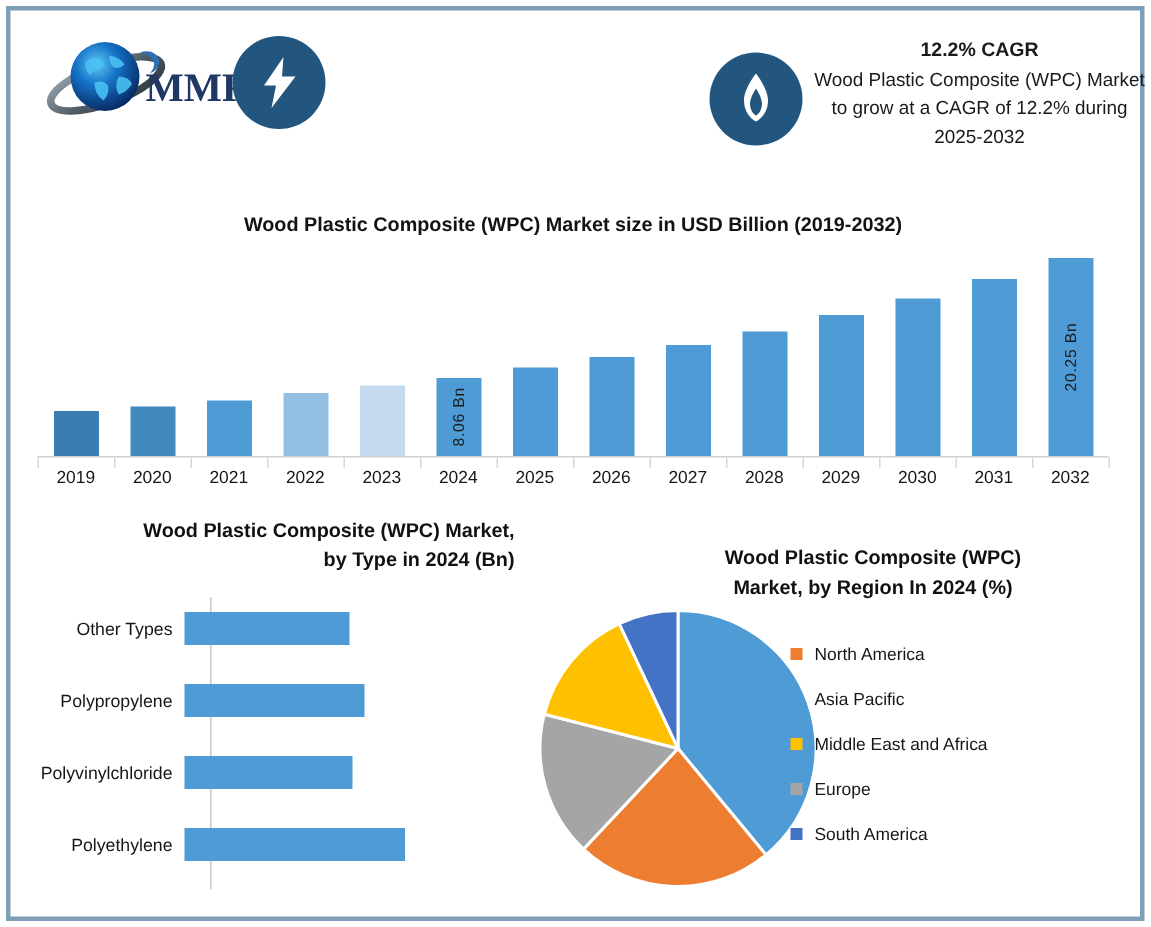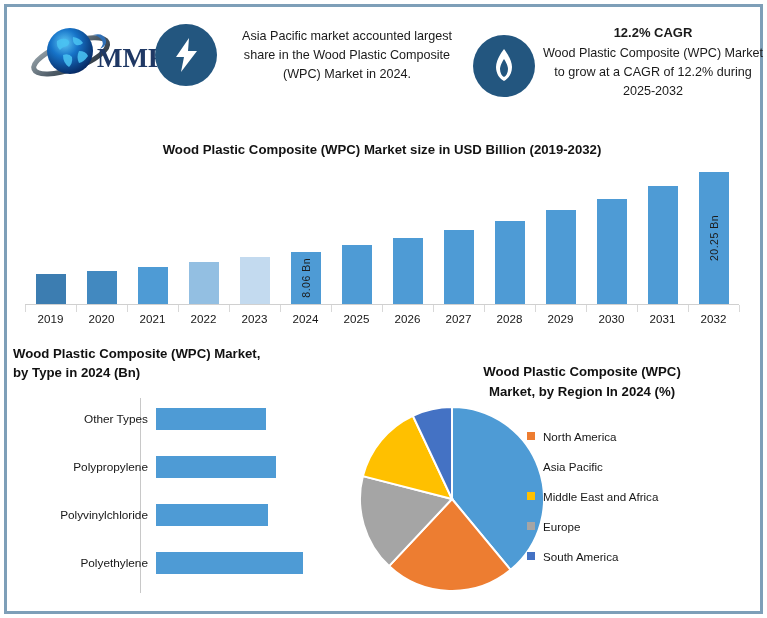--- a/index.html
+++ b/index.html
@@ -119,33 +119,33 @@
     color:#171717;
     font-weight:500;
   }
 
   
   .hbar{
     position:absolute;left:7px;top:338px;width:340px;height:272px;
   }
   .hb-title{
     position:absolute;left:6px;top:6px;width:330px;
-    text-align:left;font-weight:bold;font-size:13.2px;color:#111;
+    text-align:right;font-weight:bold;font-size:13.2px;color:#111;
     line-height:19px;
   }
   .hb-axis{
     position:absolute;left:133px;top:60px;width:1px;height:195px;
     background:#c8c8c8;
   }
   .hb-row{
     position:absolute;left:0;width:340px;height:22px;
     display:flex;align-items:center;
   }
   .hb-label{
-    width:149px;text-align:right;padding-right:8px;
+    width:116px;text-align:right;padding-right:8px;
     font-size:11.8px;color:#161616;
     box-sizing:border-box;
   }
   .hb-bar{
     height:22px;background:#4E9BD5;
   }
 
   
   .pie-sec{
     position:absolute;left:347px;top:360px;width:412px;height:252px;
@@ -214,21 +214,20 @@
       </svg>
     </div>
 
     <div class="hdr-icon" id="icon-flame">
       <svg width="26" height="36" viewBox="0 0 26 36" xmlns="http://www.w3.org/2000/svg">
         <path d="M13 1 C13 1 5 11 5 19 C5 26 9 31 13 33 C17 31 21 26 21 19 C21 11 13 1 13 1 Z
                  M13 11 C13 11 9 17 9 21 C9 25 11 28 13 29 C15 28 17 25 17 21 C17 17 13 11 13 11 Z" fill="#ffffff" fill-rule="evenodd"></path>
       </svg>
     </div>
 
-    <div class="hdr-text" id="hdr-text-1">Asia Pacific market accounted largest share in the Wood Plastic Composite (WPC) Market in 2024.</div>
 
     <div class="hdr-text" id="hdr-text-2">
       <span class="cagr-head">12.2% CAGR</span>
       <span>Wood Plastic Composite (WPC) Market to grow at a CAGR of 12.2% during 2025-2032</span>
     </div>
 
   </div>
 
   <div class="barchart">
     <div class="bc-title">Wood Plastic Composite (WPC) Market size in USD Billion (2019-2032)</div>

